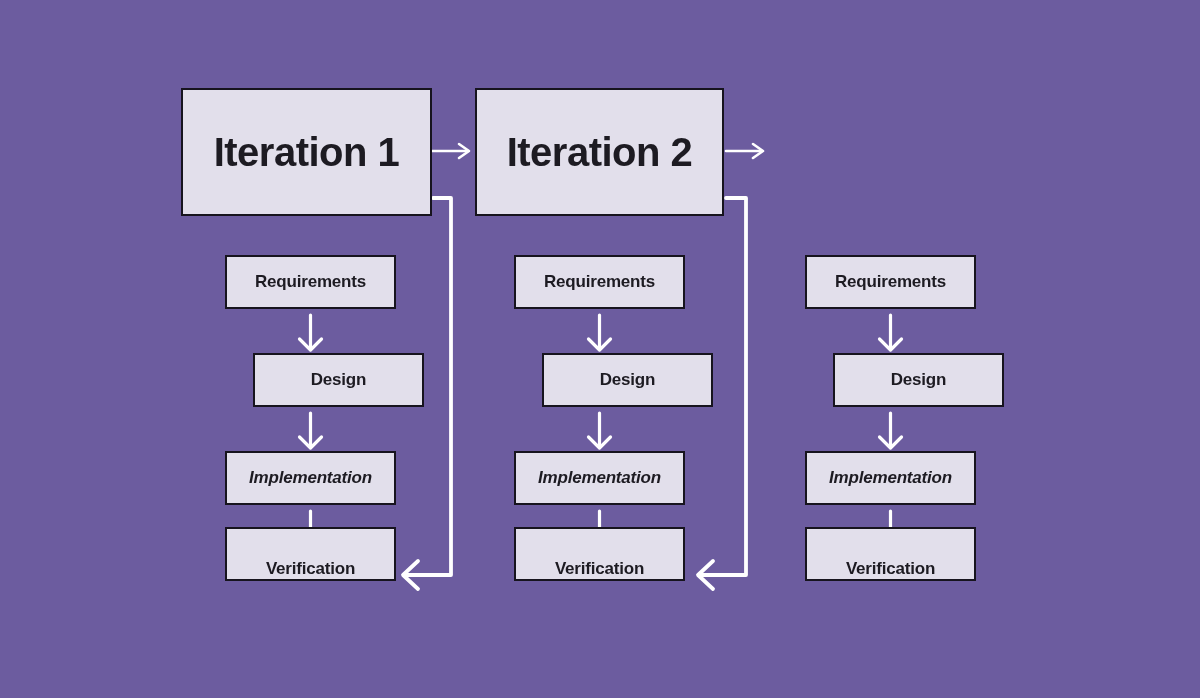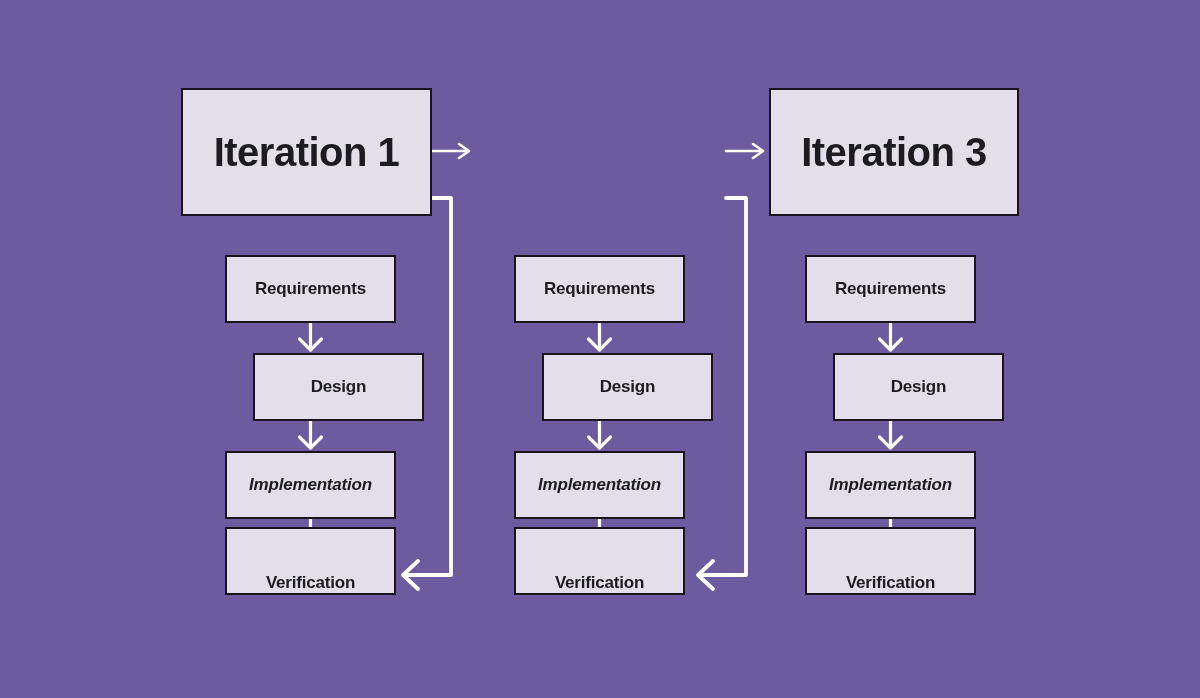--- a/index.html
+++ b/index.html
@@ -32,21 +32,21 @@
     color:var(--text);
   }
   .itbox{
     top:88px;height:128px;width:251px;
     font-size:40px;font-weight:700;letter-spacing:-0.5px;
   }
   .it1{left:181px;}
   .it2{left:475px;width:249px;}
   .it3{left:769px;width:250px;}
   .step{
-    width:171px;height:68px;
+    width:171px;height:54px;
     font-size:17px;font-weight:700;letter-spacing:-0.2px;
   }
   .c1{left:225px;}
   .c2{left:514px;}
   .c3{left:805px;}
   .r0{top:255px;}
   .r1{top:353px;margin-left:28px;}
   .r2{top:451px;font-style:italic;}
   .r3{top:527px;align-items:flex-end;}
 </style>
@@ -111,22 +111,22 @@
     </g>
     <g stroke-width="3.8" stroke-linecap="round" stroke-linejoin="round">
       <path class="arrow" d="M726 198 H746 V575 H701"></path>
       <polyline class="arrow" points="713,561 698,575 713,589"></polyline>
     </g>
   </svg>
 
   <div class="box itbox it1">
     <span>Iteration 1</span>
   </div>
-  <div class="box itbox it3">
-    <span>Iteration 3</span>
+  <div class="box itbox it2">
+    <span>Iteration 2</span>
   </div>
 
   <div class="box step c1 r0">
     <span>Requirements</span>
   </div>
   <div class="box step c1 r1">
     <span>Design</span>
   </div>
   <div class="box step c1 r2">
     <span>Implementation</span>

